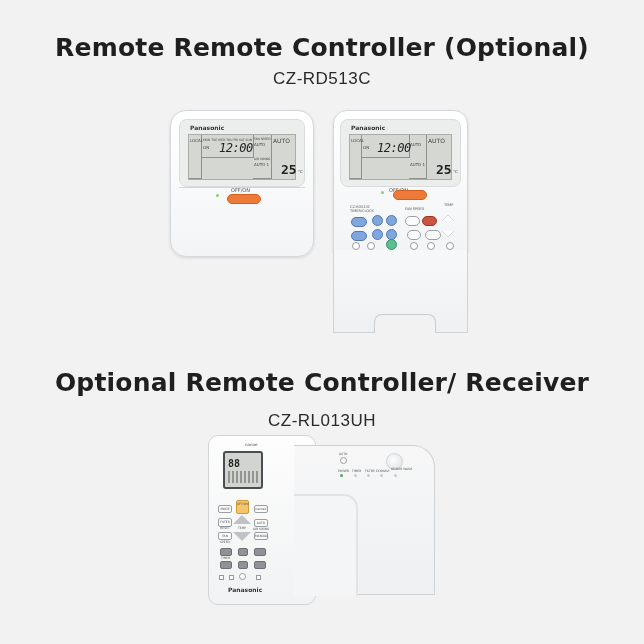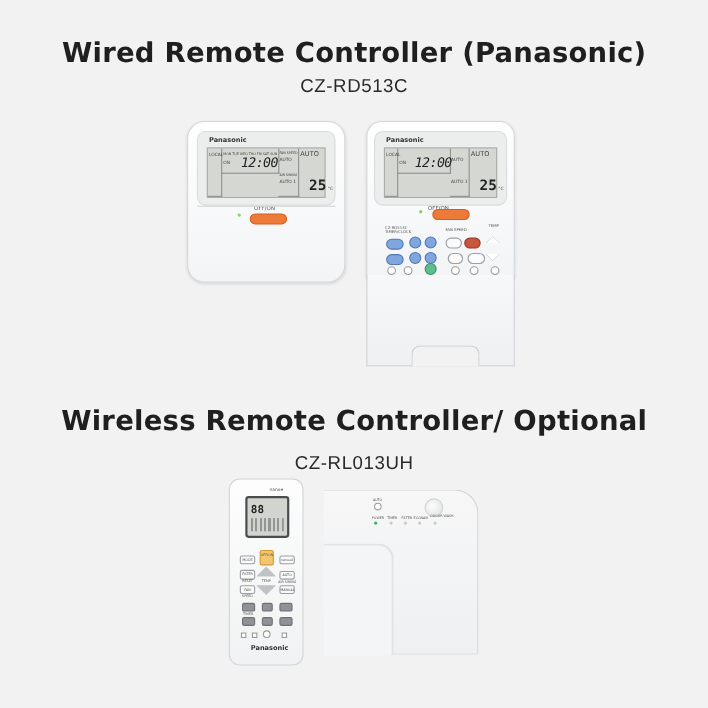--- a/index.html
+++ b/index.html
@@ -20,34 +20,34 @@
   .led{position:absolute;width:3px;height:3px;border-radius:50%;background:#8ccf66;}
   .divider{position:absolute;height:1px;background:#d3d6d8;}
   .btn-blue{position:absolute;height:8px;border-radius:5px;background:#7fa6dd;border:1px solid #5278b5;}
   .btn-white{position:absolute;height:8px;border-radius:5px;background:#fbfbfb;border:1px solid #9aa0a6;}
   .btn-red{position:absolute;height:8px;border-radius:5px;background:#c9553f;border:1px solid #9a3525;}
   .btn-green{position:absolute;width:9px;height:9px;border-radius:50%;background:#5dbf8f;border:1px solid #3b8e64;}
   .btn-small{position:absolute;width:6px;height:6px;border-radius:50%;background:#fff;border:1px solid #999;}
   .tiny{position:absolute;font-size:3.5px;color:#555;white-space:nowrap;}
   .flap{position:absolute;background:linear-gradient(180deg,#f7f8f9,#eef0f2);border:1px solid #d0d3d6;border-top:none;}
   
-  .wl{position:absolute;background:linear-gradient(180deg,#fdfdfd,#f1f2f3);border:1px solid #d2d5d8;border-radius:10px;}
+  .wl{position:absolute;background:linear-gradient(180deg,#fdfdfd,#f1f2f3);border:1px solid #d2d5d8;border-radius:10px;padding-left:40px;}
   .wl-lcd{position:absolute;background:#d2d5cf;border:2px solid #4a4d4f;border-radius:3px;}
   .wl-btn{position:absolute;height:6px;border:1px solid #9a9fa5;border-radius:2px;background:#fafafa;font-size:3px;color:#555;text-align:center;line-height:6px;}
   .wl-btn.dark{background:#8f9398;border-color:#6d7176;}
   .wl-btn.orange{background:#f3c56c;border-color:#d29a33;}
   .tri{position:absolute;width:0;height:0;}
   .receiver{position:absolute;background:linear-gradient(180deg,#f7f7f8,#eef0f1);border:1px solid #cfd2d5;border-radius:0 22px 0 0;border-left:none;}
   .rcv-inner{position:absolute;border:2px solid #e1e3e5;border-radius:0 14px 0 0;background:#f4f5f6;}
   .rcv-led{position:absolute;width:3px;height:3px;border-radius:50%;background:#c8cbce;}
 </style>
 </head>
 <body>
 
-<div class="title" style="top:33px;">Wired Remote Controller (Panasonic)</div>
+<div class="title" style="top:33px;">Remote Remote Controller (Optional)</div>
 <div class="subtitle" style="top:69px;">CZ-RD513C</div>
 
 <div class="wr" style="left:170px;top:110px;width:142px;height:145px;">
   <div class="wr-top">
     <div class="brand">Panasonic</div>
     <div class="lcd">
       <div class="cell" style="left:0;top:0;width:12px;height:43px;"></div>
       <div class="lcd-t" style="left:1px;top:3px;">LOCAL</div>
       <div class="cell" style="left:12px;top:0;width:52px;height:22px;"></div>
       <div class="lcd-t" style="left:14px;top:3px;font-size:3px;">MON TUE WED THU FRI SAT SUN</div>
@@ -110,21 +110,21 @@
   <div class="btn-small" style="left:33px;top:131px;"></div>
   <div class="btn-green" style="left:52px;top:128px;"></div>
   <div class="btn-small" style="left:76px;top:131px;"></div>
   <div class="btn-small" style="left:93px;top:131px;"></div>
   <div class="btn-small" style="left:112px;top:131px;"></div>
 </div>
 <div class="flap" style="left:333px;top:250px;width:133px;height:82px;">
   <div style="position:absolute;left:40px;bottom:-1px;width:60px;height:18px;background:#f2f2f2;border:1px solid #c9ccd0;border-bottom:none;border-radius:8px 8px 0 0;"></div>
 </div>
 
-<div class="title" style="top:368px;">Wireless Remote Controller/ Optional</div>
+<div class="title" style="top:368px;">Optional Remote Controller/ Receiver</div>
 <div class="subtitle" style="top:411px;">CZ-RL013UH</div>
 
 <div class="wl" style="left:208px;top:435px;width:66px;height:168px;">
   <div class="tiny" style="left:36px;top:6px;font-size:4px;">nanoe</div>
   <div class="wl-lcd" style="left:14px;top:15px;width:36px;height:34px;">
     <div style="position:absolute;left:3px;top:5px;font-family:'DejaVu Sans Mono',monospace;font-size:10px;font-weight:bold;color:#222;">88</div>
     <div style="position:absolute;left:3px;top:18px;width:30px;height:12px;background:repeating-linear-gradient(90deg,#555 0 2px,transparent 2px 4px);opacity:0.5;"></div>
   </div>
   <div class="wl-btn" style="left:9px;top:69px;width:12px;">MODE</div>
   <div class="wl-btn orange" style="left:27px;top:64px;width:11px;height:12px;line-height:7px;">OFF/ON</div>

